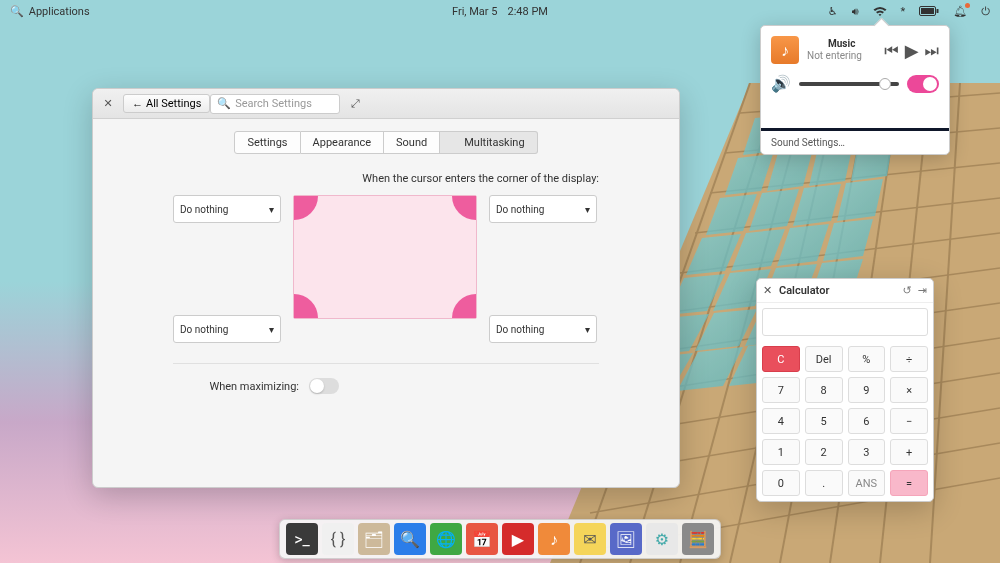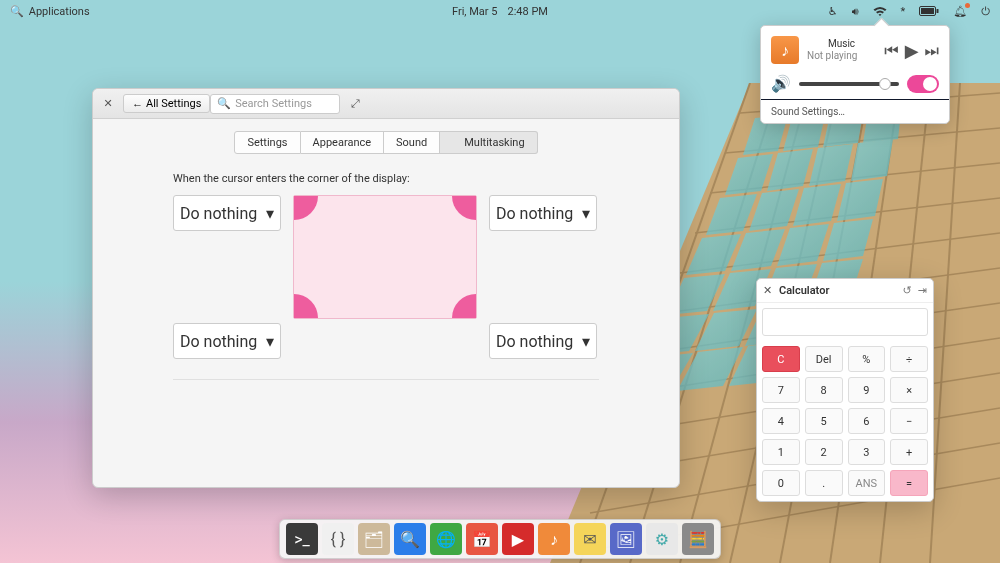--- a/index.html
+++ b/index.html
@@ -22,52 +22,52 @@
 .settings-titlebar .search { width: 130px; height: 20px; border: 1px solid #ccc; border-radius: 3px; background: #fff; font-size: 11px; padding: 0 6px; display: flex; align-items: center; gap: 4px; color: #999; }
 .settings-titlebar .maximize { width: 18px; margin-left: 6px; display: flex; align-items: center; justify-content: center; color: #555; font-size: 11px; }
 
 .settings-tabs { display: flex; justify-content: center; margin-top: 12px; }
 .settings-tabs .tab { border: 1px solid #ccc; padding: 4px 12px; font-size: 11px; background: #fdfdfd; color: #333; }
 .settings-tabs .tab:first-child { border-radius: 3px 0 0 3px; }
 .settings-tabs .tab:last-child { border-radius: 0 3px 3px 0; padding-left: 24px; }
 .settings-tabs .tab.active { background: #e6e6e6; }
 .settings-tabs .tab + .tab { border-left: none; }
 
-.settings-body { padding: 18px 80px 0 80px; font-size: 11px; color: #333; }
+.settings-body { padding: 18px 80px 0 80px; font-size: 11px; color: #333; text-align: right; }
 .section-label { margin-bottom: 10px; }
 .corners-row { display: flex; gap: 12px; align-items: flex-start; }
 .corner-col { display: flex; flex-direction: column; gap: 92px; }
-.dropdown { width: 108px; height: 36px; border: 1px solid #ccc; border-radius: 3px; background: #fff; display: flex; align-items: center; justify-content: space-between; padding: 0 6px; font-size: 16px; color: #333; }
+.dropdown { width: 108px; height: 28px; border: 1px solid #ccc; border-radius: 3px; background: #fff; display: flex; align-items: center; justify-content: space-between; padding: 0 6px; font-size: 10px; color: #333; }
 .corner-preview { width: 184px; height: 124px; background: #fce4ec; border: 1px solid #f0b8cc; position: relative; border-radius: 2px; }
 .corner-preview .corner { position: absolute; width: 24px; height: 24px; background: #ee5d9e; }
 .corner-preview .tl { top: 0; left: 0; border-radius: 0 0 100% 0; }
 .corner-preview .tr { top: 0; right: 0; border-radius: 0 0 0 100%; }
 .corner-preview .bl { bottom: 0; left: 0; border-radius: 0 100% 0 0; }
 .corner-preview .br { bottom: 0; right: 0; border-radius: 100% 0 0 0; }
 
 .divider { border-top: 1px solid #e0e0e0; margin: 20px 0 14px; }
 .switch-row { display: flex; align-items: center; justify-content: flex-end; gap: 10px; margin-bottom: 6px; padding-right: 260px; }
 .switch-row .label { font-size: 11px; color: #333; }
 .small-switch { width: 30px; height: 16px; background: #ddd; border-radius: 8px; position: relative; }
 .small-switch::after { content: ''; position: absolute; width: 14px; height: 14px; background: #fff; border-radius: 50%; top: 1px; left: 1px; box-shadow: 0 1px 2px rgba(0,0,0,0.2); }
 
 .sound-popover { position: absolute; right: 50px; top: 25px; width: 190px; background: #fff; border: 1px solid #ccc; border-radius: 5px; box-shadow: 0 4px 20px rgba(0,0,0,0.2); z-index: 200; padding: 6px 0; }
 .sound-popover::before { content: ''; position: absolute; top: -6px; right: 62px; width: 10px; height: 10px; background: #fff; border-left: 1px solid #ccc; border-top: 1px solid #ccc; transform: rotate(45deg); }
 .media-row { display: flex; align-items: center; padding: 4px 10px; gap: 8px; }
 .media-icon { width: 28px; height: 28px; background: linear-gradient(#f89748,#e77a2a); border-radius: 4px; display: flex; align-items: center; justify-content: center; color: #fff; font-size: 16px; }
 .media-info { flex: 1; font-size: 10px; line-height: 1.2; }
-.media-info .title { font-weight: 400; color: #333; padding-left: 21px; }
+.media-info .title { font-weight: 700; color: #333; padding-left: 21px; }
 .media-info .sub { color: #888; }
 .media-controls { display: flex; gap: 6px; align-items: center; color: #555; }
 .volume-row { display: flex; align-items: center; padding: 6px 10px; gap: 8px; }
 .volume-slider { flex: 1; height: 4px; background: #444; border-radius: 2px; position: relative; }
 .volume-slider::after { content: ''; position: absolute; width: 10px; height: 10px; background: #fff; border: 1px solid #aaa; border-radius: 50%; top: -4px; right: 8px; }
 .big-switch { width: 32px; height: 18px; background: #ec4899; border-radius: 9px; position: relative; }
 .big-switch::after { content: ''; position: absolute; width: 14px; height: 14px; background: #fff; border-radius: 50%; top: 2px; right: 2px; }
-.sound-settings-link { border-top: 1px solid #0f172a; padding: 6px 10px 0; font-size: 10px; color: #555; }
+.sound-settings-link { border-top: 3px solid #0f172a; padding: 6px 10px 0; font-size: 10px; color: #555; margin-top: 29px; }
 
 .calc-window { position: absolute; right: 66px; top: 278px; width: 178px; background: #fff; border: 1px solid #ccc; border-radius: 5px; box-shadow: 0 8px 30px rgba(0,0,0,0.2); z-index: 60; }
 .calc-titlebar { height: 24px; display: flex; align-items: center; padding: 0 6px; border-bottom: 1px solid #eee; }
 .calc-titlebar .close { width: 16px; font-size: 11px; color: #555; }
 .calc-titlebar .title { flex: 1; text-align: left; font-size: 11px; font-weight: 600; color: #333; }
 .calc-titlebar .icons { display: flex; gap: 6px; color: #777; font-size: 11px; }
 .calc-display { height: 28px; margin: 5px; border: 1px solid #ddd; border-radius: 3px; }
 .calc-grid { display: grid; grid-template-columns: repeat(4, 1fr); gap: 5px; padding: 5px; }
 .calc-btn { height: 26px; border: 1px solid #ddd; border-radius: 3px; background: #fafafa; display: flex; align-items: center; justify-content: center; font-size: 11px; color: #333; }
 .calc-btn.c { background: #e94f5c; color: #fff; border-color: #d83e4c; }
@@ -222,29 +222,33 @@
             <span>Do nothing</span>
             <span>▾</span>
           </div>
         <div class="dropdown">
             <span>Do nothing</span>
             <span>▾</span>
           </div>
       </div>
     </div>
     <div class="divider"></div>
+    <div class="switch-row">
+      <div class="label">When maximizing:</div>
+      <div class="small-switch"></div>
+    </div>
   </div>
 </div>
 
 <div class="sound-popover">
   <div class="media-row">
     <div class="media-icon">♪</div>
     <div class="media-info">
       <div class="title">Music</div>
-      <div class="sub">Not playing</div>
+      <div class="sub">Not entering</div>
     </div>
     <div class="media-controls">
       <span>⏮︎</span>
       <span style="font-size:18px">▶︎</span>
       <span>⏭︎</span>
     </div>
   </div>
   <div class="volume-row">
     <span>🔊</span>
     <div class="volume-slider"></div>

